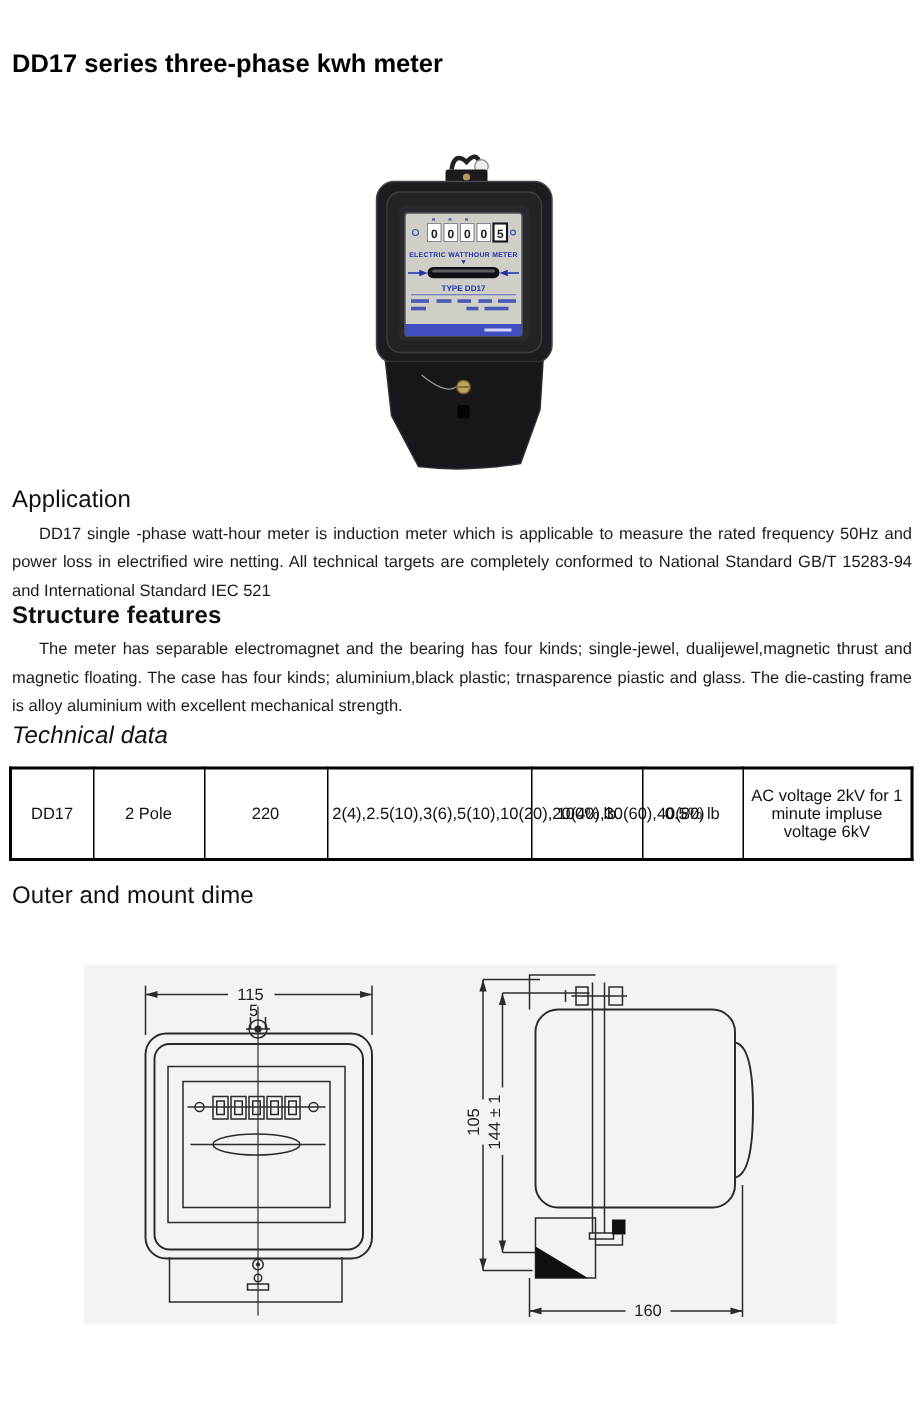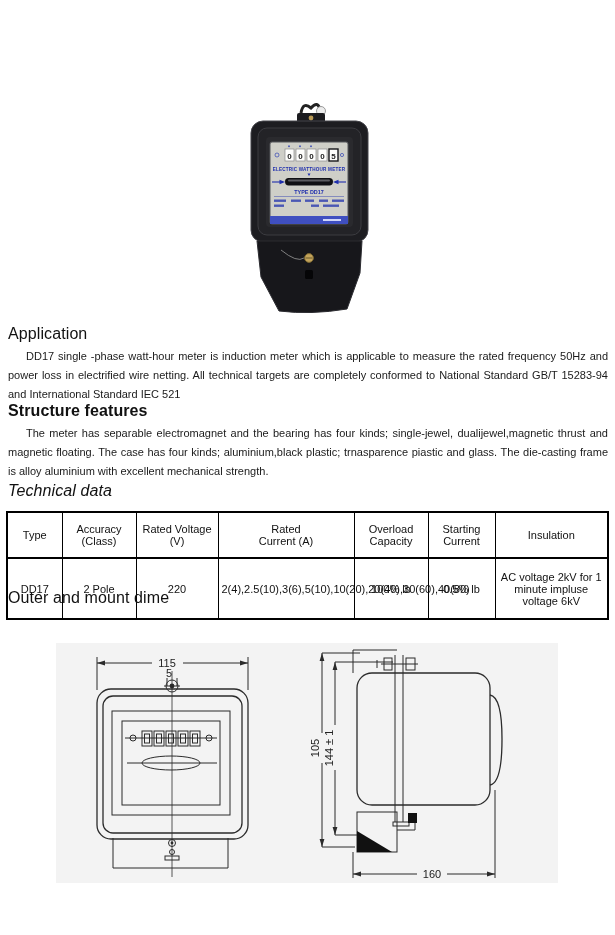--- a/index.html
+++ b/index.html
@@ -27,20 +27,21 @@
   .side-svg{position:absolute;left:305px;top:645px;}
   .dim-text{font-size:11px;fill:#222;font-family:"Liberation Sans",sans-serif;}
   .thin{stroke:#2b2b2b;stroke-width:1;fill:none;}
   .outline{stroke:#2b2b2b;stroke-width:1.3;fill:none;}
 </style>
 </head>
 <body>
 
 <div class="page">
 
+  <div class="title">DD17 series three-phase kwh meter</div>
 
   <div class="photo-wrap">
     <svg width="138" height="222" viewBox="0 0 138 222">
 
       <path d="M60,13 Q62,1 70,8 Q77,0 79,10" stroke="#222" stroke-width="3" fill="none"></path>
       <circle cx="80" cy="11" r="4.5" fill="#ececec" stroke="#999" stroke-width="1"></circle>
       <path d="M58,15 Q70,19 78,14" stroke="#aaa" stroke-width="0.8" fill="none"></path>
       <rect x="56" y="13" width="28" height="10" rx="2" fill="#1b1b1f"></rect>
       <circle cx="70" cy="18" r="2.4" fill="#b99a55"></circle>
 
@@ -115,34 +116,20 @@
     <colgroup>
       <col style="width:55px">
         <col style="width:74px">
         <col style="width:82px">
         <col style="width:136px">
       <col style="width:74px">
         <col style="width:67px">
         <col style="width:113px">
     </colgroup>
     <tbody>
-        <tr>
-      <th>Type</th>
-      <th>Accuracy
-(Class)</th>
-      <th>Rated Voltage
-(V)</th>
-      <th>Rated
-Current (A)</th>
-      <th>Overload
-Capacity</th>
-      <th>Starting
-Current</th>
-      <th>Insulation</th>
-    </tr>
     <tr>
       <td>DD17</td>
       <td>2 Pole</td>
       <td>220</td>
       <td>2(4),2.5(10),3(6),5(10),10(20),20(40),30(60),40(80)</td>
       <td>100% lb</td>
       <td>0.5% lb</td>
       <td>AC voltage 2kV for 1 minute impluse voltage 6kV</td>
     </tr>
   </tbody>

